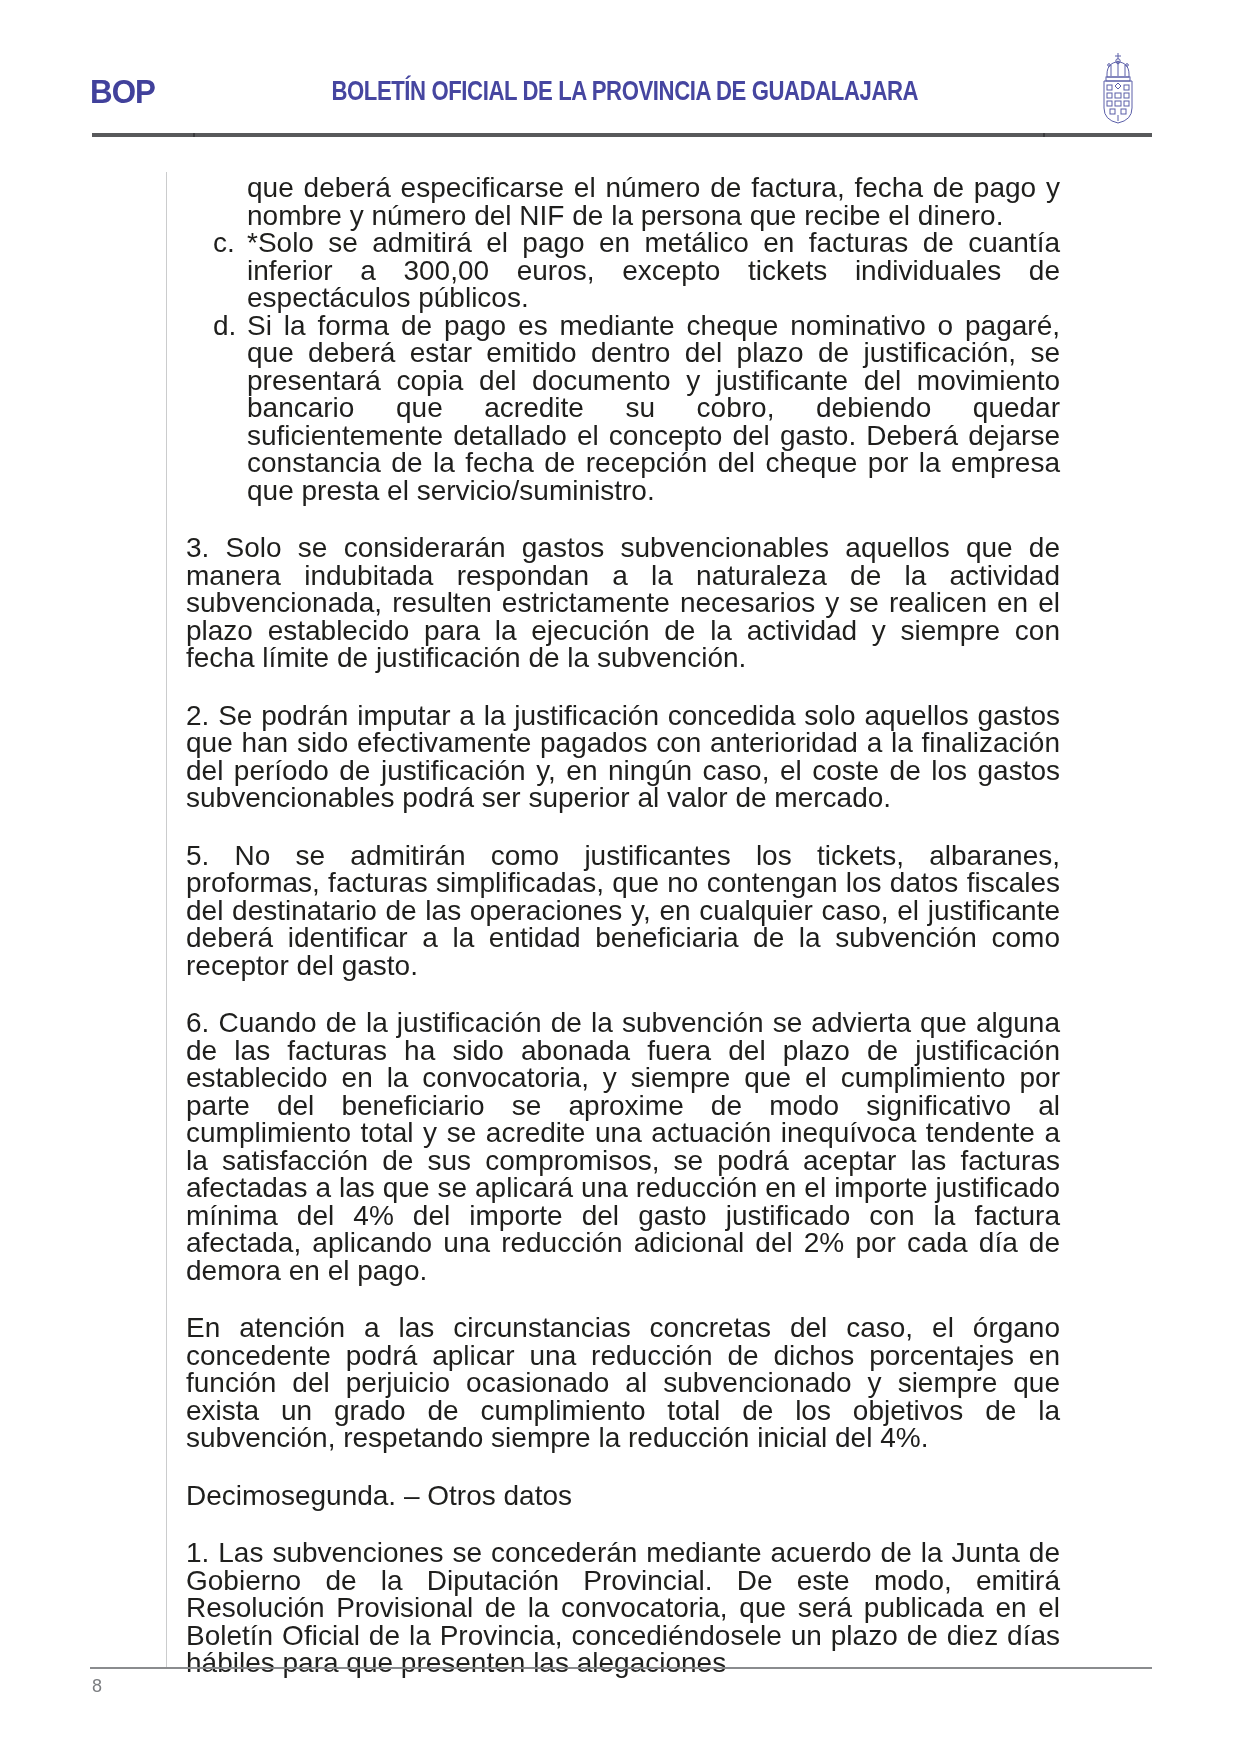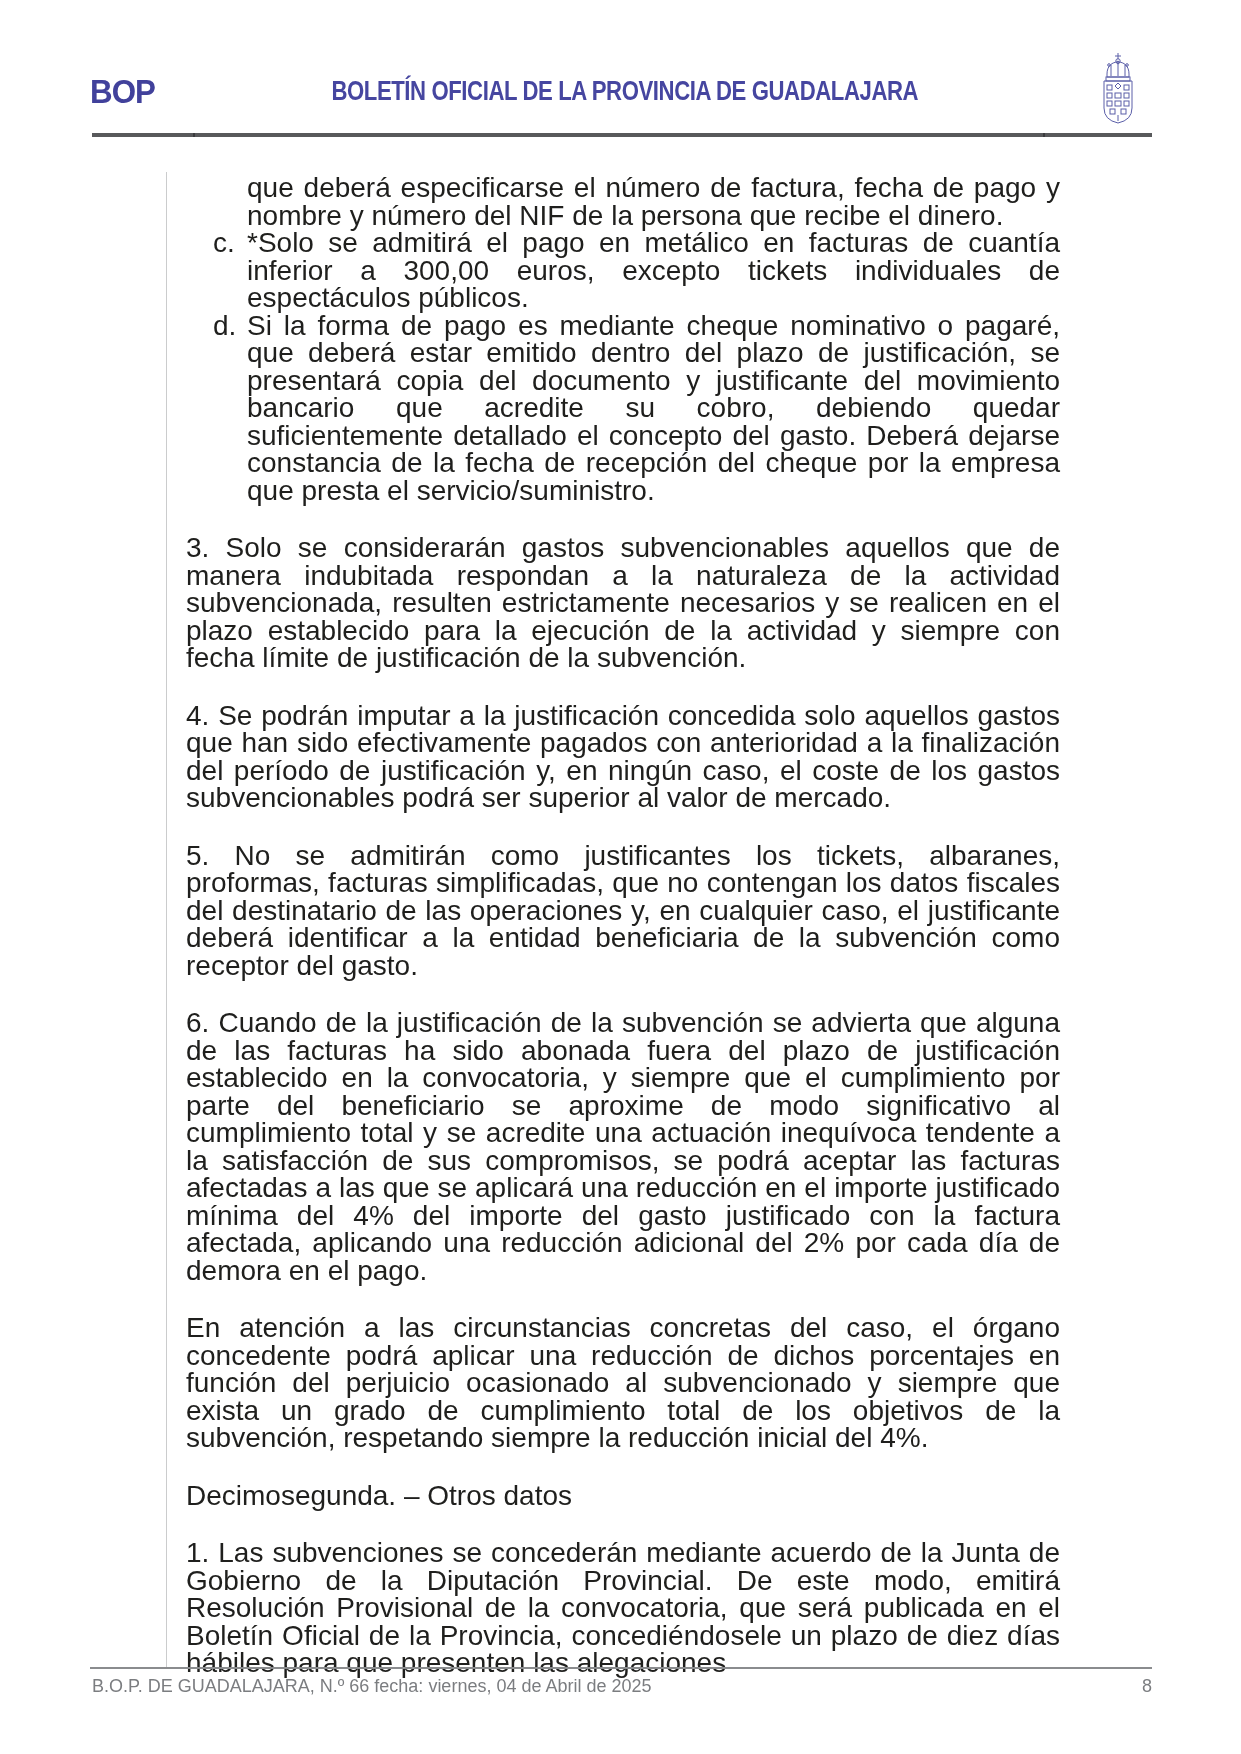--- a/index.html
+++ b/index.html
@@ -175,28 +175,27 @@
         <span class="list-marker">c.</span>
         <span>*Solo se admitirá el pago en metálico en facturas de cuantía inferior a 300,00 euros, excepto tickets individuales de espectáculos públicos.</span>
       </div>
       <div class="list-item">
         <span class="list-marker">d.</span>
         <span>Si la forma de pago es mediante cheque nominativo o pagaré, que deberá estar emitido dentro del plazo de justificación, se presentará copia del documento y justificante del movimiento bancario que acredite su cobro, debiendo quedar suficientemente detallado el concepto del gasto. Deberá dejarse constancia de la fecha de recepción del cheque por la empresa que presta el servicio/suministro.</span>
       </div>
     </div>
 
     <p>3. Solo se considerarán gastos subvencionables aquellos que de manera indubitada respondan a la naturaleza de la actividad subvencionada, resulten estrictamente necesarios y se realicen en el plazo establecido para la ejecución de la actividad y siempre con fecha límite de justificación de la subvención.</p>
-    <p>4. Se podrán imputar a la justificación concedida solo aquellos gastos que han sido efectivamente pagados con anterioridad a la finalización del período de justificación y, en ningún caso, el coste de los gastos subvencionables podrá ser superior al valor de mercado.</p>
+    <p>2. Se podrán imputar a la justificación concedida solo aquellos gastos que han sido efectivamente pagados con anterioridad a la finalización del período de justificación y, en ningún caso, el coste de los gastos subvencionables podrá ser superior al valor de mercado.</p>
     <p>5. No se admitirán como justificantes los tickets, albaranes, proformas, facturas simplificadas, que no contengan los datos fiscales del destinatario de las operaciones y, en cualquier caso, el justificante deberá identificar a la entidad beneficiaria de la subvención como receptor del gasto.</p>
     <p>6. Cuando de la justificación de la subvención se advierta que alguna de las facturas ha sido abonada fuera del plazo de justificación establecido en la convocatoria, y siempre que el cumplimiento por parte del beneficiario se aproxime de modo significativo al cumplimiento total y se acredite una actuación inequívoca tendente a la satisfacción de sus compromisos, se podrá aceptar las facturas afectadas a las que se aplicará una reducción en el importe justificado mínima del 4% del importe del gasto justificado con la factura afectada, aplicando una reducción adicional del 2% por cada día de demora en el pago.</p>
     <p>En atención a las circunstancias concretas del caso, el órgano concedente podrá aplicar una reducción de dichos porcentajes en función del perjuicio ocasionado al subvencionado y siempre que exista un grado de cumplimiento total de los objetivos de la subvención, respetando siempre la reducción inicial del 4%.</p>
     <p>Decimosegunda. – Otros datos</p>
     <p>1. Las subvenciones se concederán mediante acuerdo de la Junta de Gobierno de la Diputación Provincial. De este modo, emitirá Resolución Provisional de la convocatoria, que será publicada en el Boletín Oficial de la Provincia, concediéndosele un plazo de diez días hábiles para que presenten las alegaciones</p>
 
   </div>
 
   <div class="footer-rule"></div>
   <div class="footer-row">
-    <span>B.O.P. DE GUADALAJARA, N.º 66 fecha: viernes, 04 de Abril de 2025</span>
     <span>8</span>
   </div>
 
 </div>
 
 </body></html>

